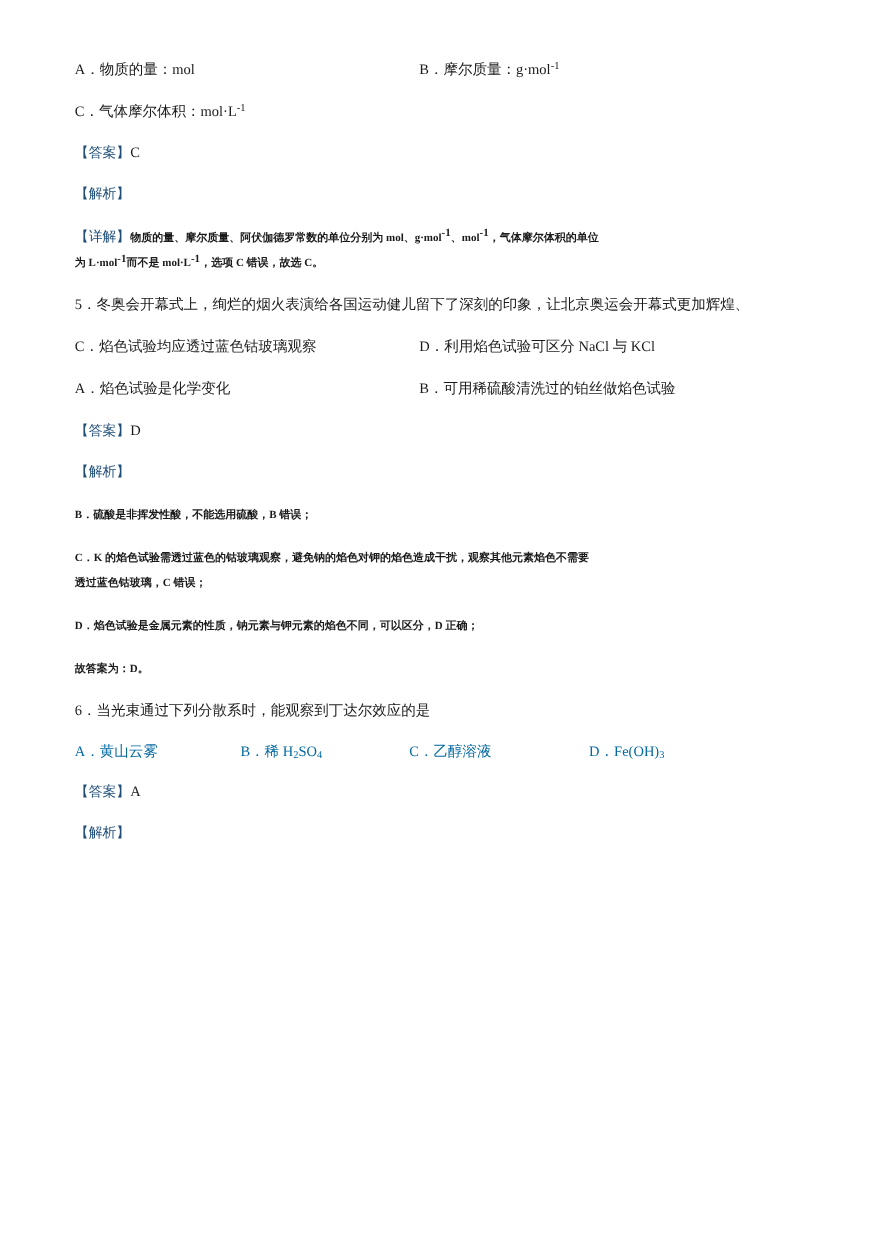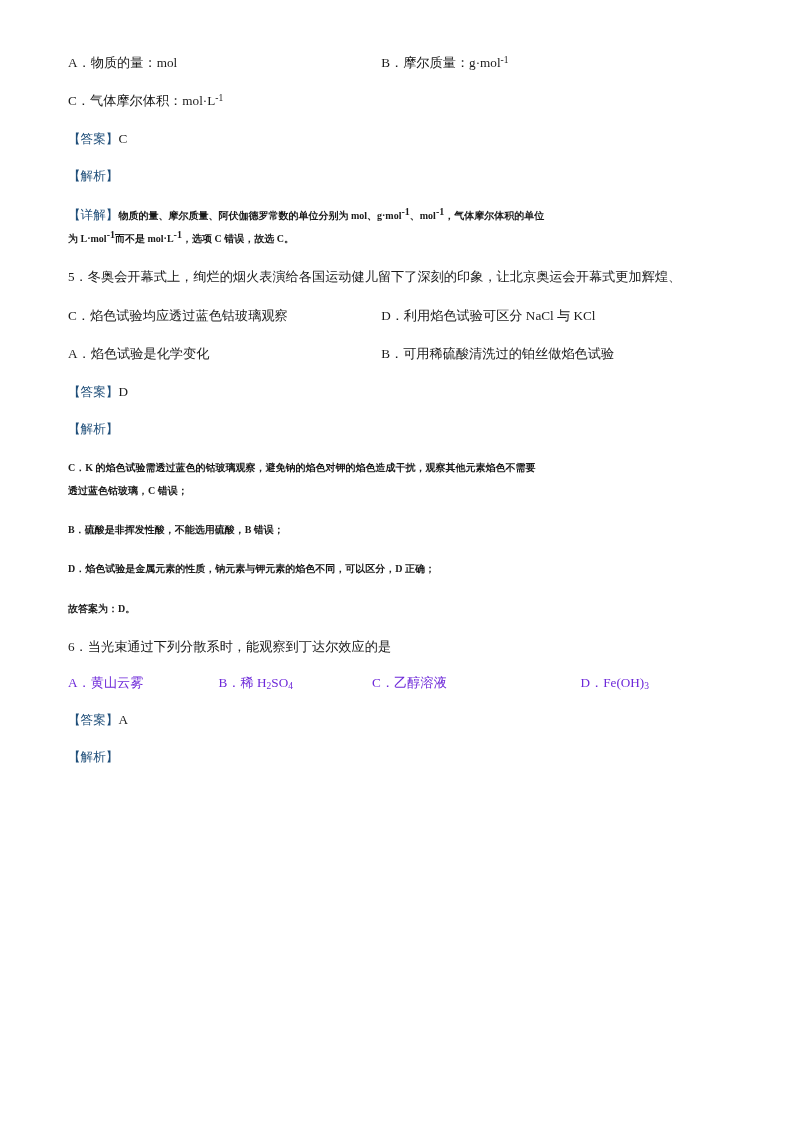--- a/index.html
+++ b/index.html
@@ -25,26 +25,26 @@
     margin: 0 0 17px 0;
     font-size: 13.2px;
     line-height: 1.6;
     color: #1a1a1a;
   }
   .opt-row > div {
     box-sizing: border-box;
   }
   .col-a { width: 330px; padding-right: 6px; }
   .col-b { width: 330px; }
-  .opt-quad { display: flex; margin: 0 0 17px 0; font-size: 13.2px; color: #6d28d9;}
+  .opt-quad { display: flex; margin: 0 0 17px 0; font-size: 13.2px; color: #0369a1;}
   .opt-quad > div { box-sizing: border-box; }
   .q1 { width: 152px; }
   .q2 { width: 155px; }
   .q3 { width: 165px; }
-  .q4 { width: 160px; text-align: center; }
+  .q4 { width: 160px; }
   .tag {
     color: #1f4e79;
     font-family: "Liberation Sans", sans-serif;
     font-size: 12.6px;
   }
   .tag-line {
     margin: 0 0 16px 0;
     font-size: 13.2px;
     line-height: 1.6;
   }
@@ -121,26 +121,26 @@
   <div class="tag-line">
     <span class="tag">【答案】</span><span class="ans-letter">D</span>
   </div>
 
   <div class="tag-line">
     <span class="tag">【解析】</span>
   </div>
 
 
   <div class="para">
-    <span class="small">C．K 的焰色试验需透过蓝色的钴玻璃观察，避免钠的焰色对钾的焰色造成干扰，观察其他元素焰色不需要</span><br>
-    <span class="small">透过蓝色钴玻璃，C 错误；</span>
+    <span class="small">B．硫酸是非挥发性酸，不能选用硫酸，B 错误；</span>
   </div>
 
   <div class="para">
-    <span class="small">B．硫酸是非挥发性酸，不能选用硫酸，B 错误；</span>
+    <span class="small">C．K 的焰色试验需透过蓝色的钴玻璃观察，避免钠的焰色对钾的焰色造成干扰，观察其他元素焰色不需要</span><br>
+    <span class="small">透过蓝色钴玻璃，C 错误；</span>
   </div>
 
   <div class="para">
     <span class="small">D．焰色试验是金属元素的性质，钠元素与钾元素的焰色不同，可以区分，D 正确；</span>
   </div>
 
   <div class="para">
     <span class="small">故答案为：D。</span>
   </div>
 

